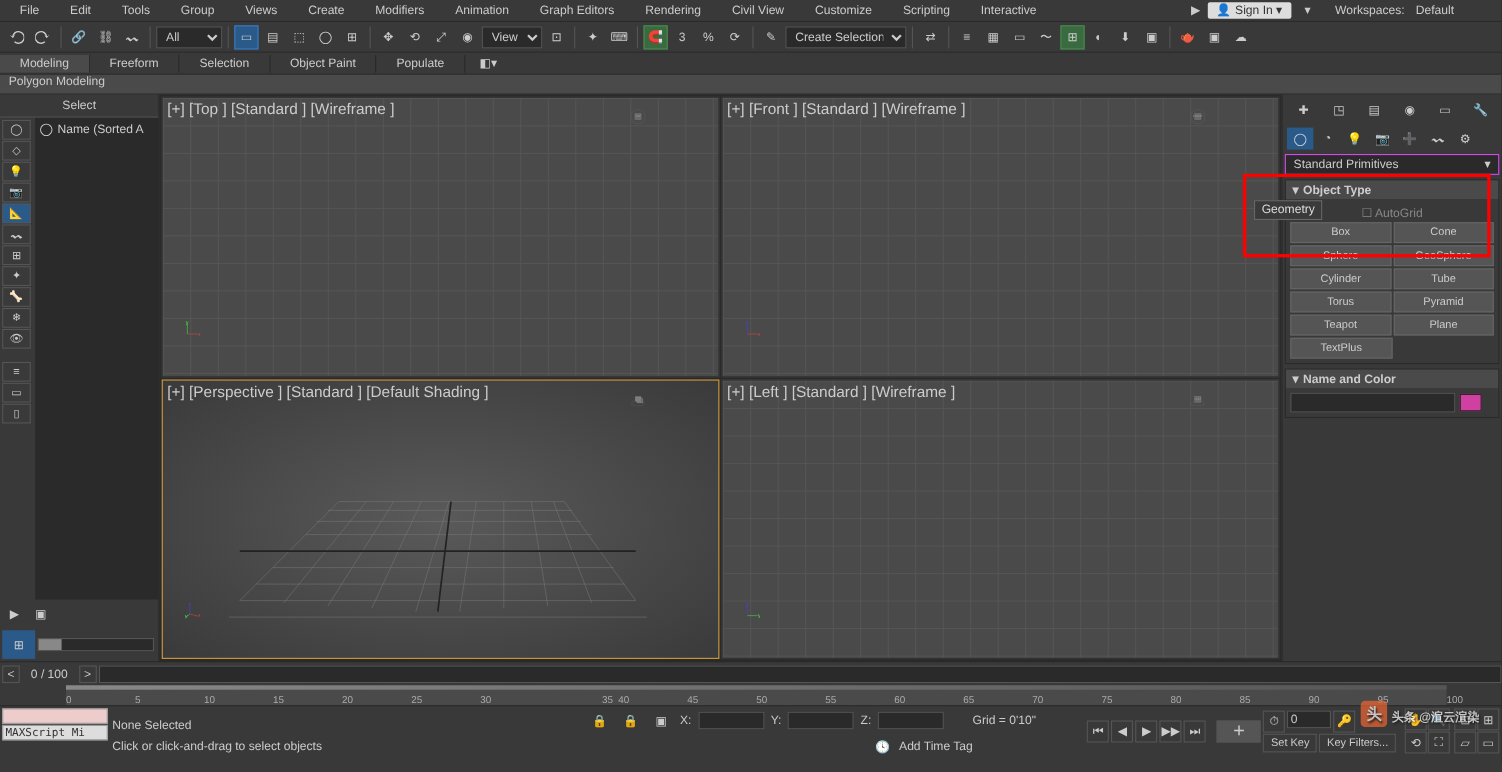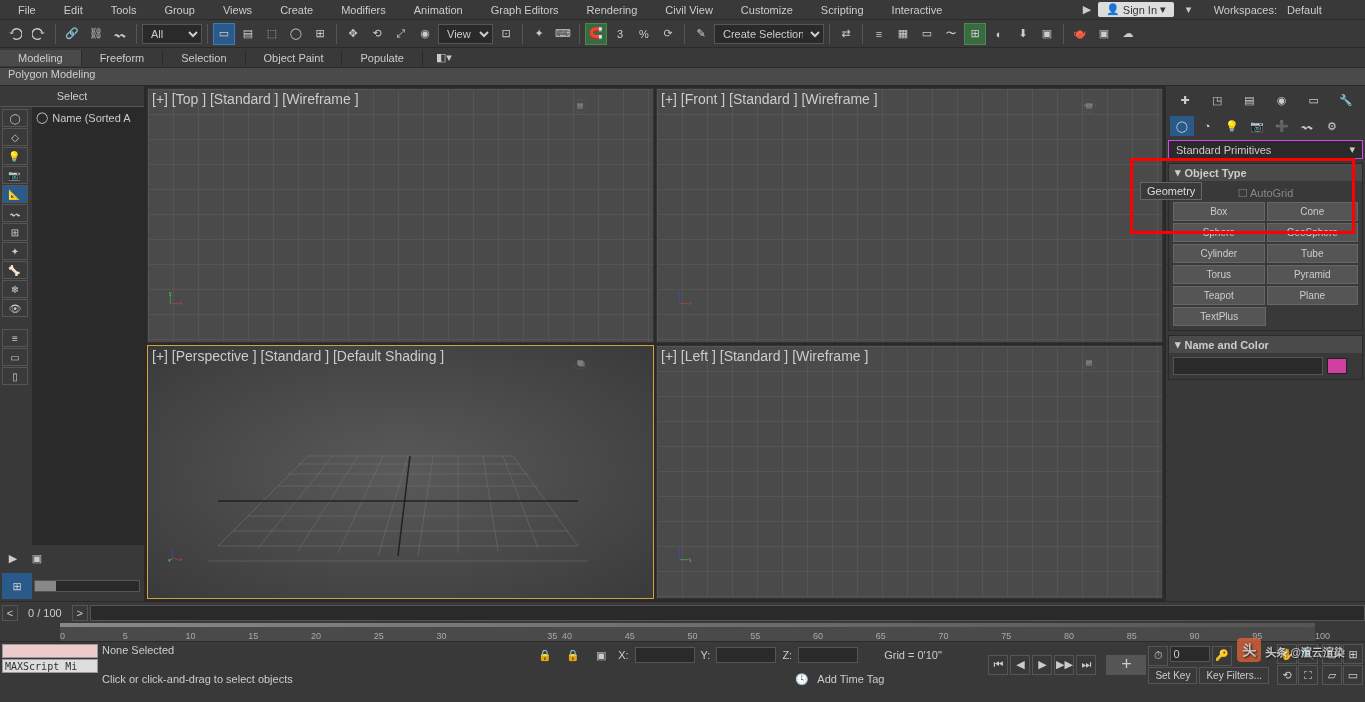--- a/index.html
+++ b/index.html
@@ -397,21 +397,21 @@
     <span class="tl-tick" style="left: 95%;">95</span>
     <span class="tl-tick" style="left: 100%;">100</span>
   </div>
 
 <div class="status">
   <div class="status-left">
     <div class="pink"></div>
     <div class="mxs">MAXScript Mi</div>
   </div>
   <div class="status-mid">
-    <div style="display:flex;align-items:flex-start;gap:10px">
+    <div style="display:flex;align-items:flex-end;gap:10px">
       <span>None Selected</span>
       <div class="status-coords">
         <span class="tbtn">🔒</span>
         <span class="tbtn">🔒</span>
         <span class="tbtn">▣</span>
         <span class="coord-lbl">X:</span>
           <input class="coord-in" style="">
         <span class="coord-lbl">Y:</span>
           <input class="coord-in" style="">
         <span class="coord-lbl">Z:</span>

